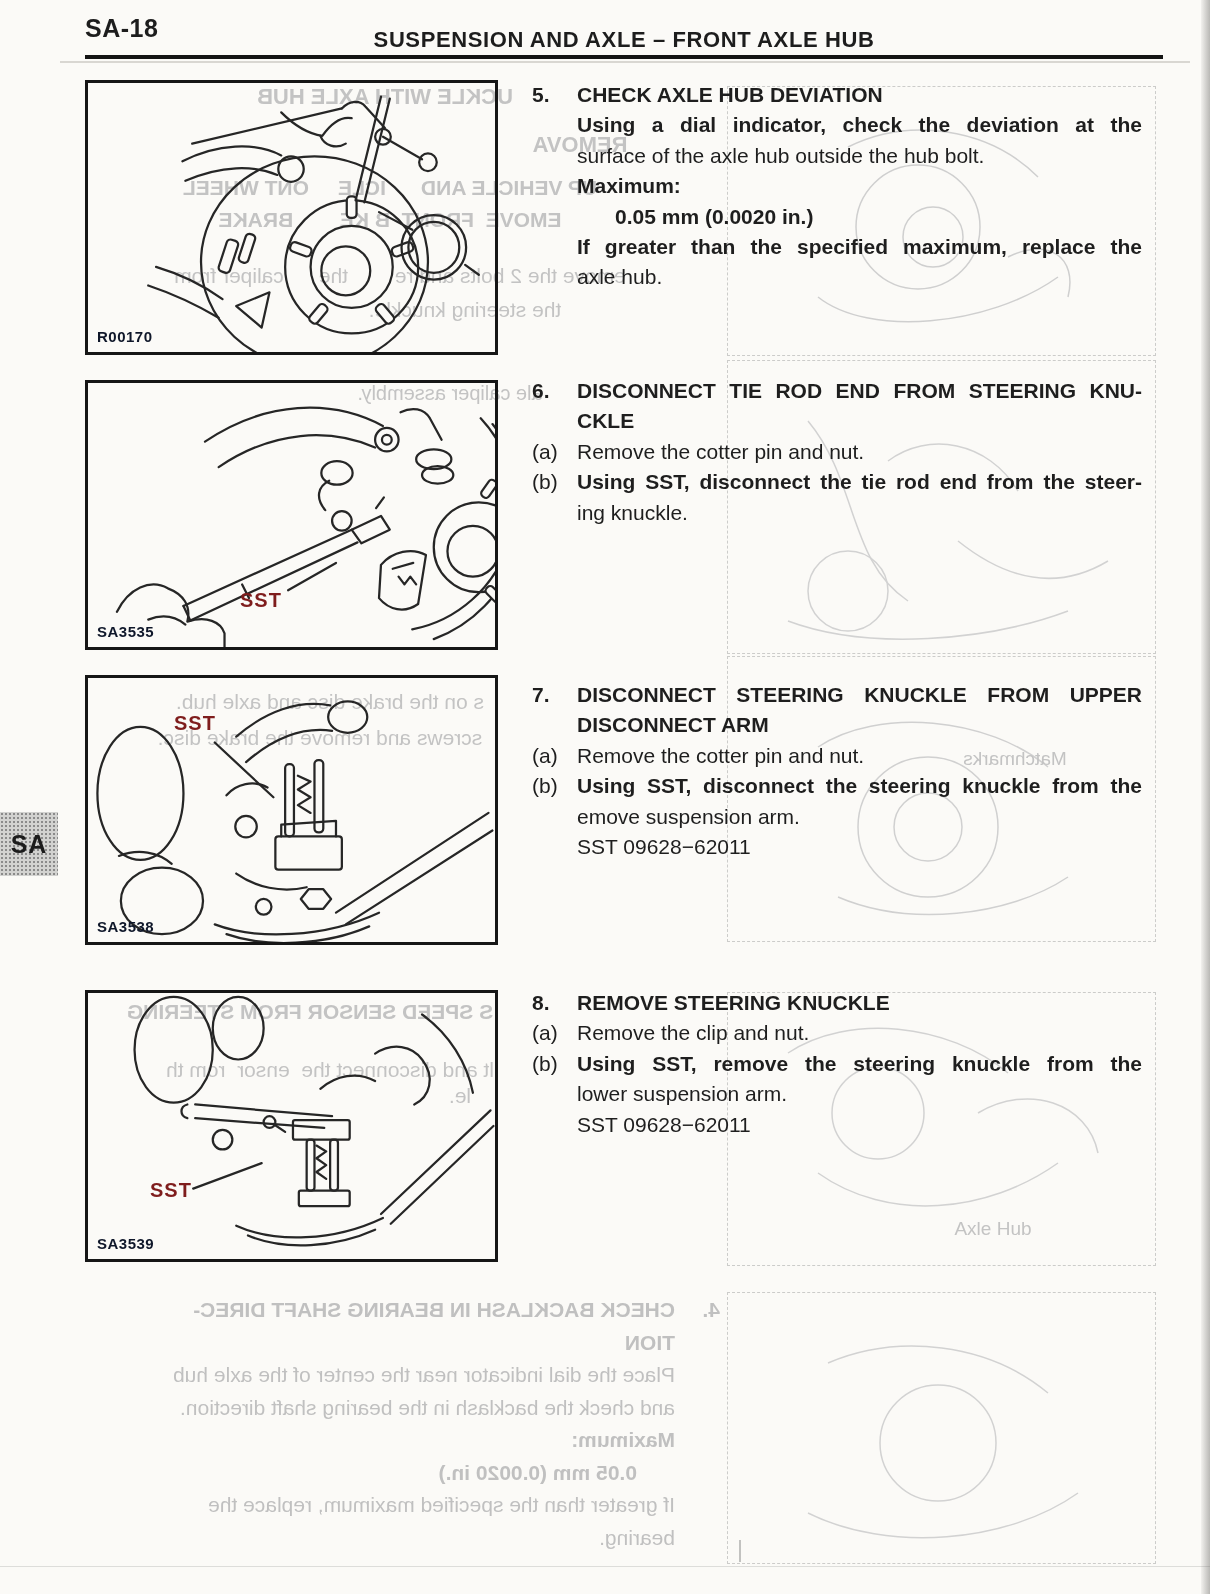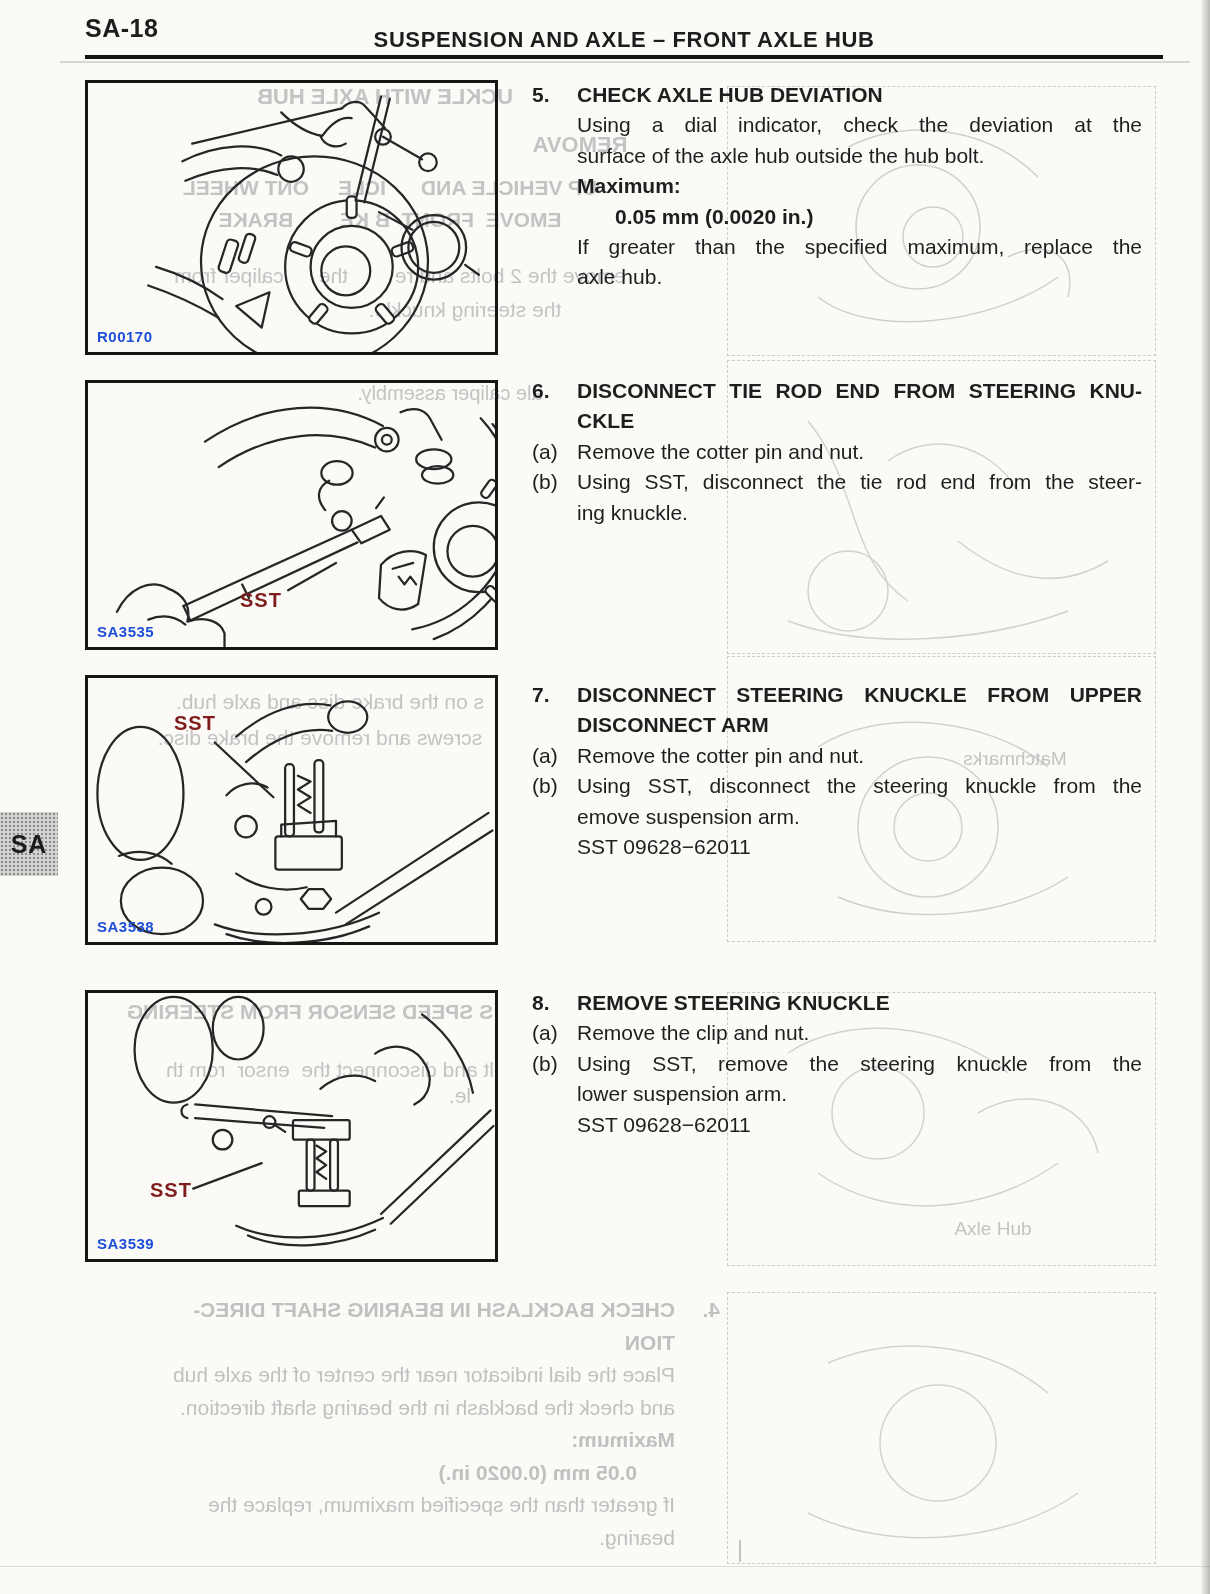--- a/index.html
+++ b/index.html
@@ -23,29 +23,29 @@
   
   .side-tab{left:0;top:812px;width:58px;height:64px;
     background-color:#d2d2d0;
     background-image:radial-gradient(#8a8a8a 1px, transparent 1.3px);
     background-size:4px 4px;
     display:flex;align-items:center;justify-content:center;
     font-size:25px;font-weight:bold;color:#1c1c1c;letter-spacing:1px;}
   
   .figure{border:3px solid #161616;background:transparent;z-index:2;}
   .figure svg{position:absolute;left:0;top:0;width:100%;height:100%;}
-  .fig-label{position:absolute;left:9px;bottom:7px;font-size:15px;font-weight:bold;letter-spacing:.5px;color:#1d4ed8;}
+  .fig-label{position:absolute;left:9px;bottom:7px;font-size:15px;font-weight:bold;letter-spacing:.5px;color:#0f172a;}
   .sst-callout{position:absolute;font-size:20px;font-weight:bold;color:#7f1d1d;letter-spacing:1px;}
   
   .sec{left:532px;width:610px;z-index:3;}
   .row{display:flex;font-size:21px;line-height:30.4px;color:#1e1e1e;}
   .row .lab{width:45px;flex:none;}
   .row .txt{flex:1;}
   .row .txt.ind{padding-left:38px;}
-  .row .txt.j{text-align:justify;text-align-last:justify;}
+  .row .txt.j{text-align:justify;text-align-last:justify;font-weight:bold;}
   .bold{font-weight:bold;}
   
   .ghost-box{border:1px dashed rgba(130,130,130,.38);z-index:0;}
   .ghost-box svg{position:absolute;left:0;top:0;width:100%;height:100%;}
   .ghost-frag{color:#c3c3c3;white-space:pre;z-index:1;text-align:center;}
   .mirror{transform:scaleX(-1);}
   .ghost-bottom{left:85px;top:1294px;width:635px;z-index:1;}
   .ghost-bottom .row{color:#c0c0c0;font-size:21px;line-height:32.5px;}
 </style>
 </head>

